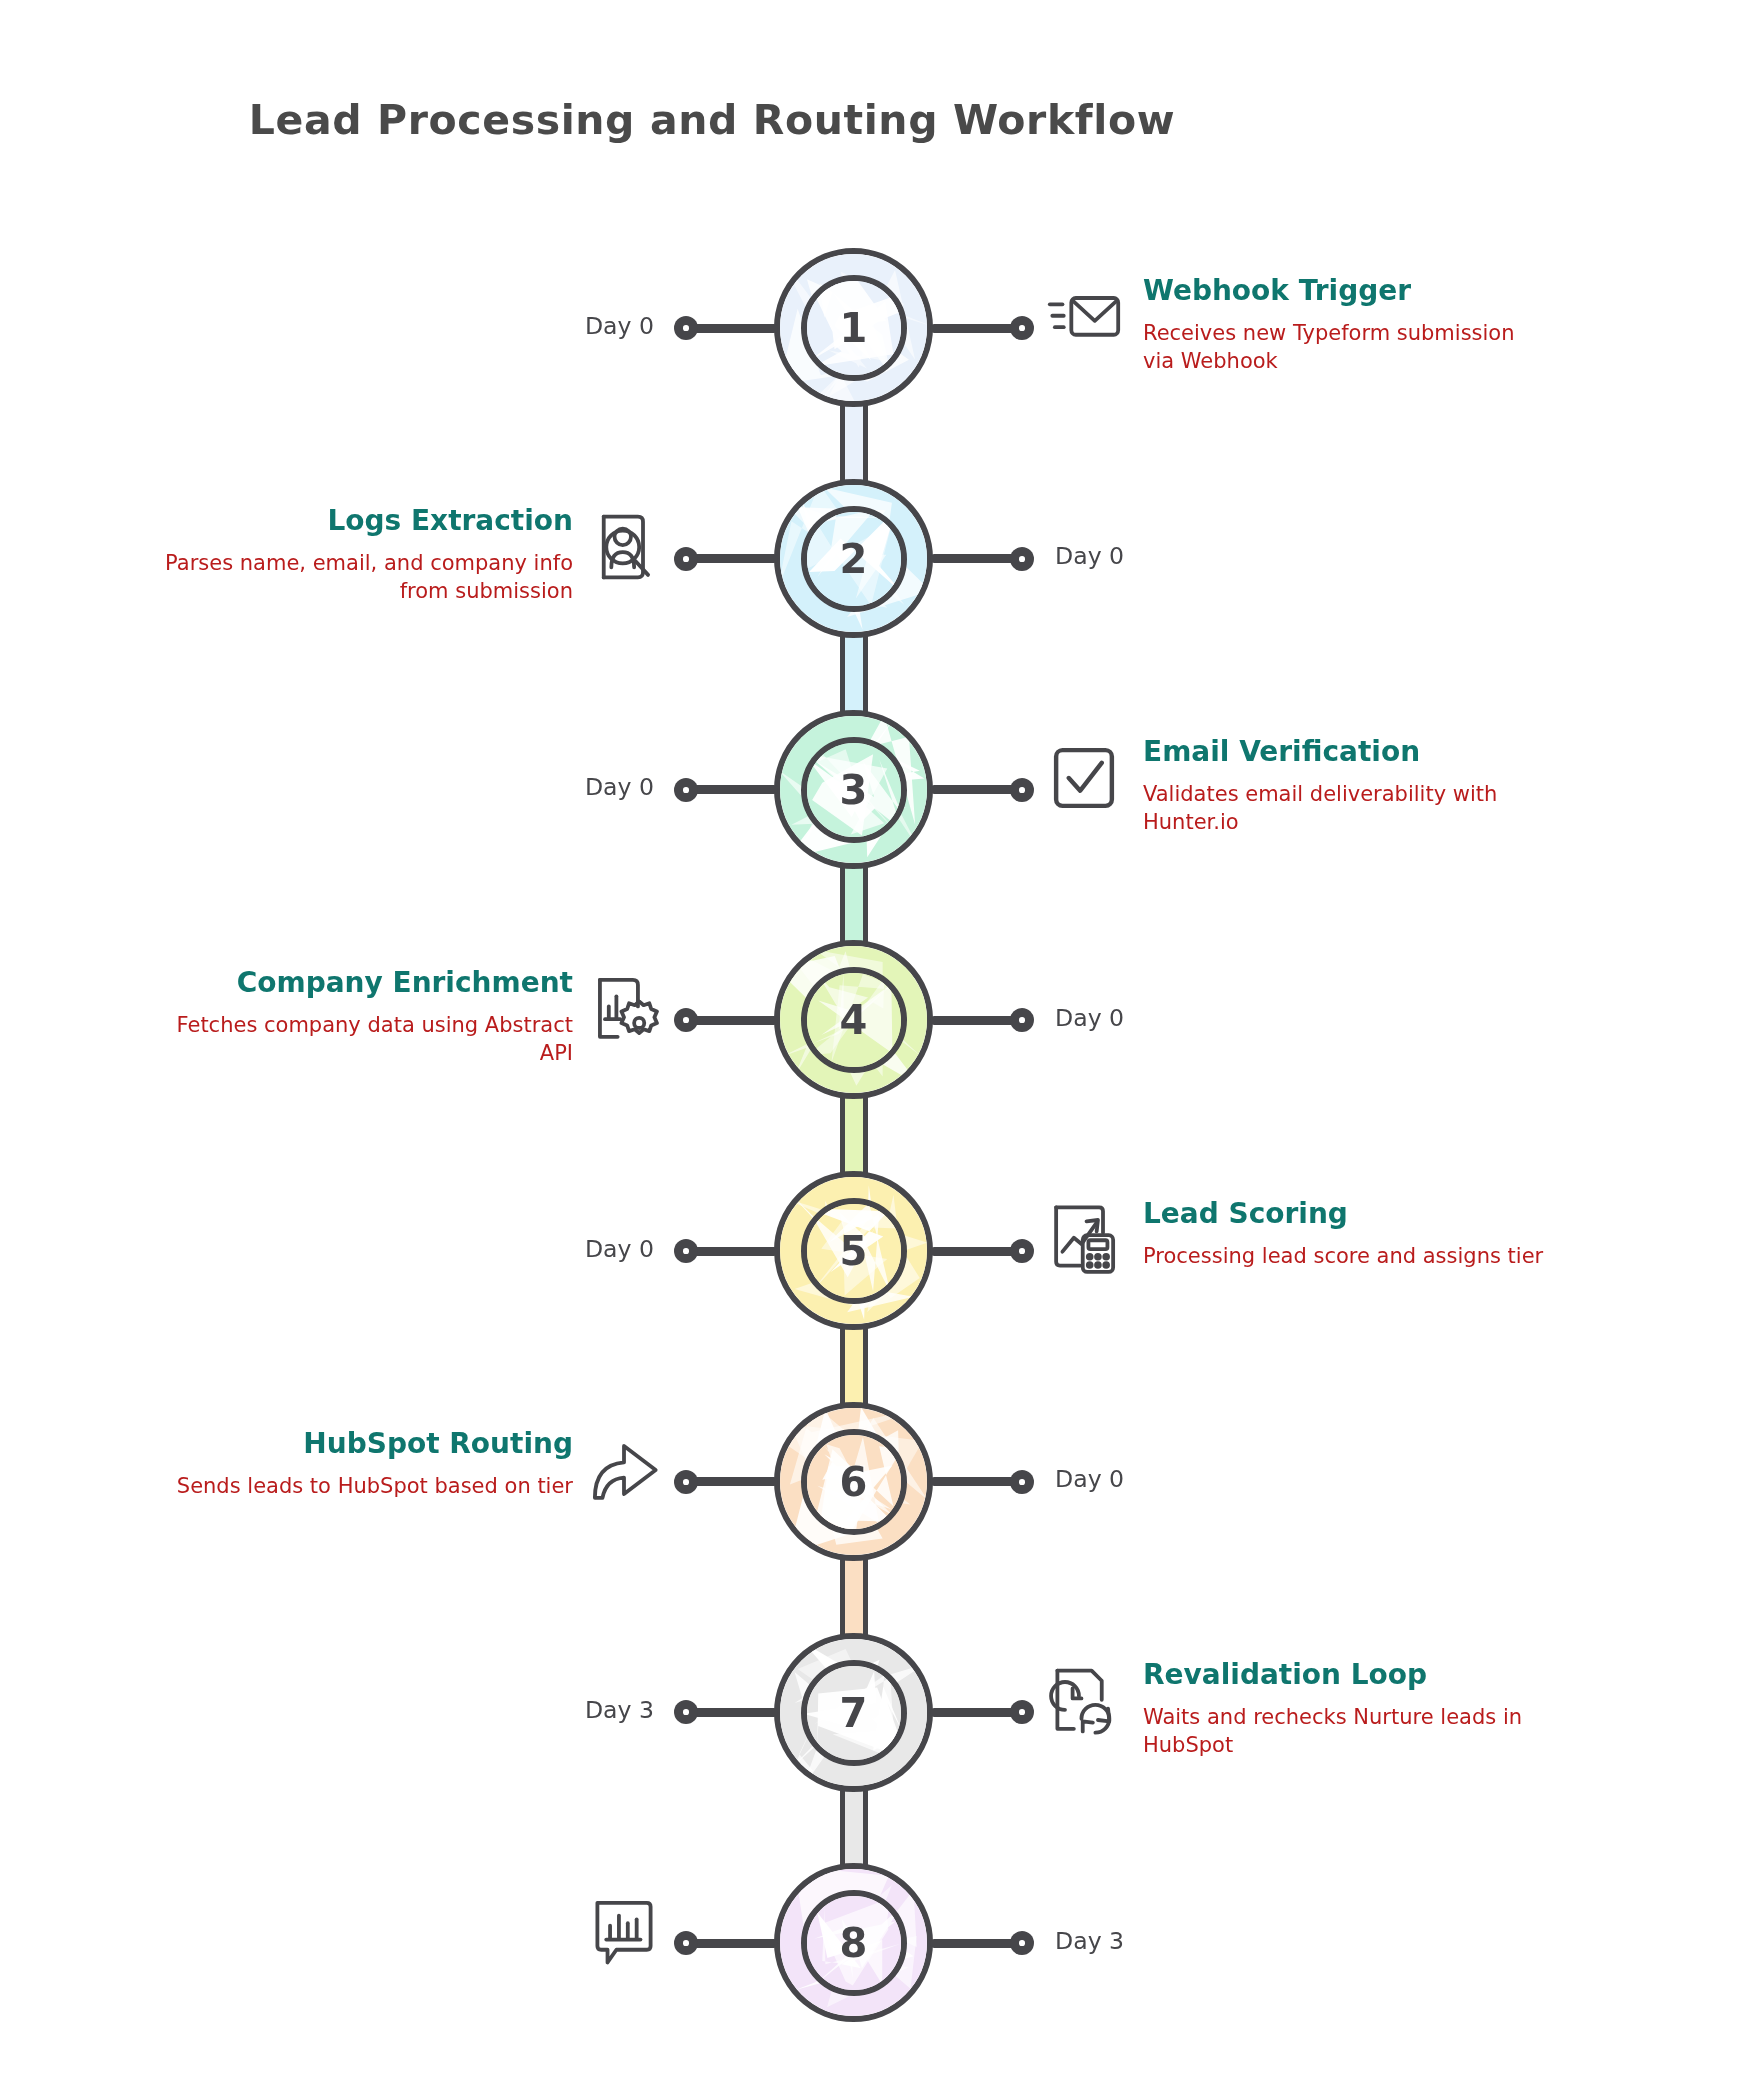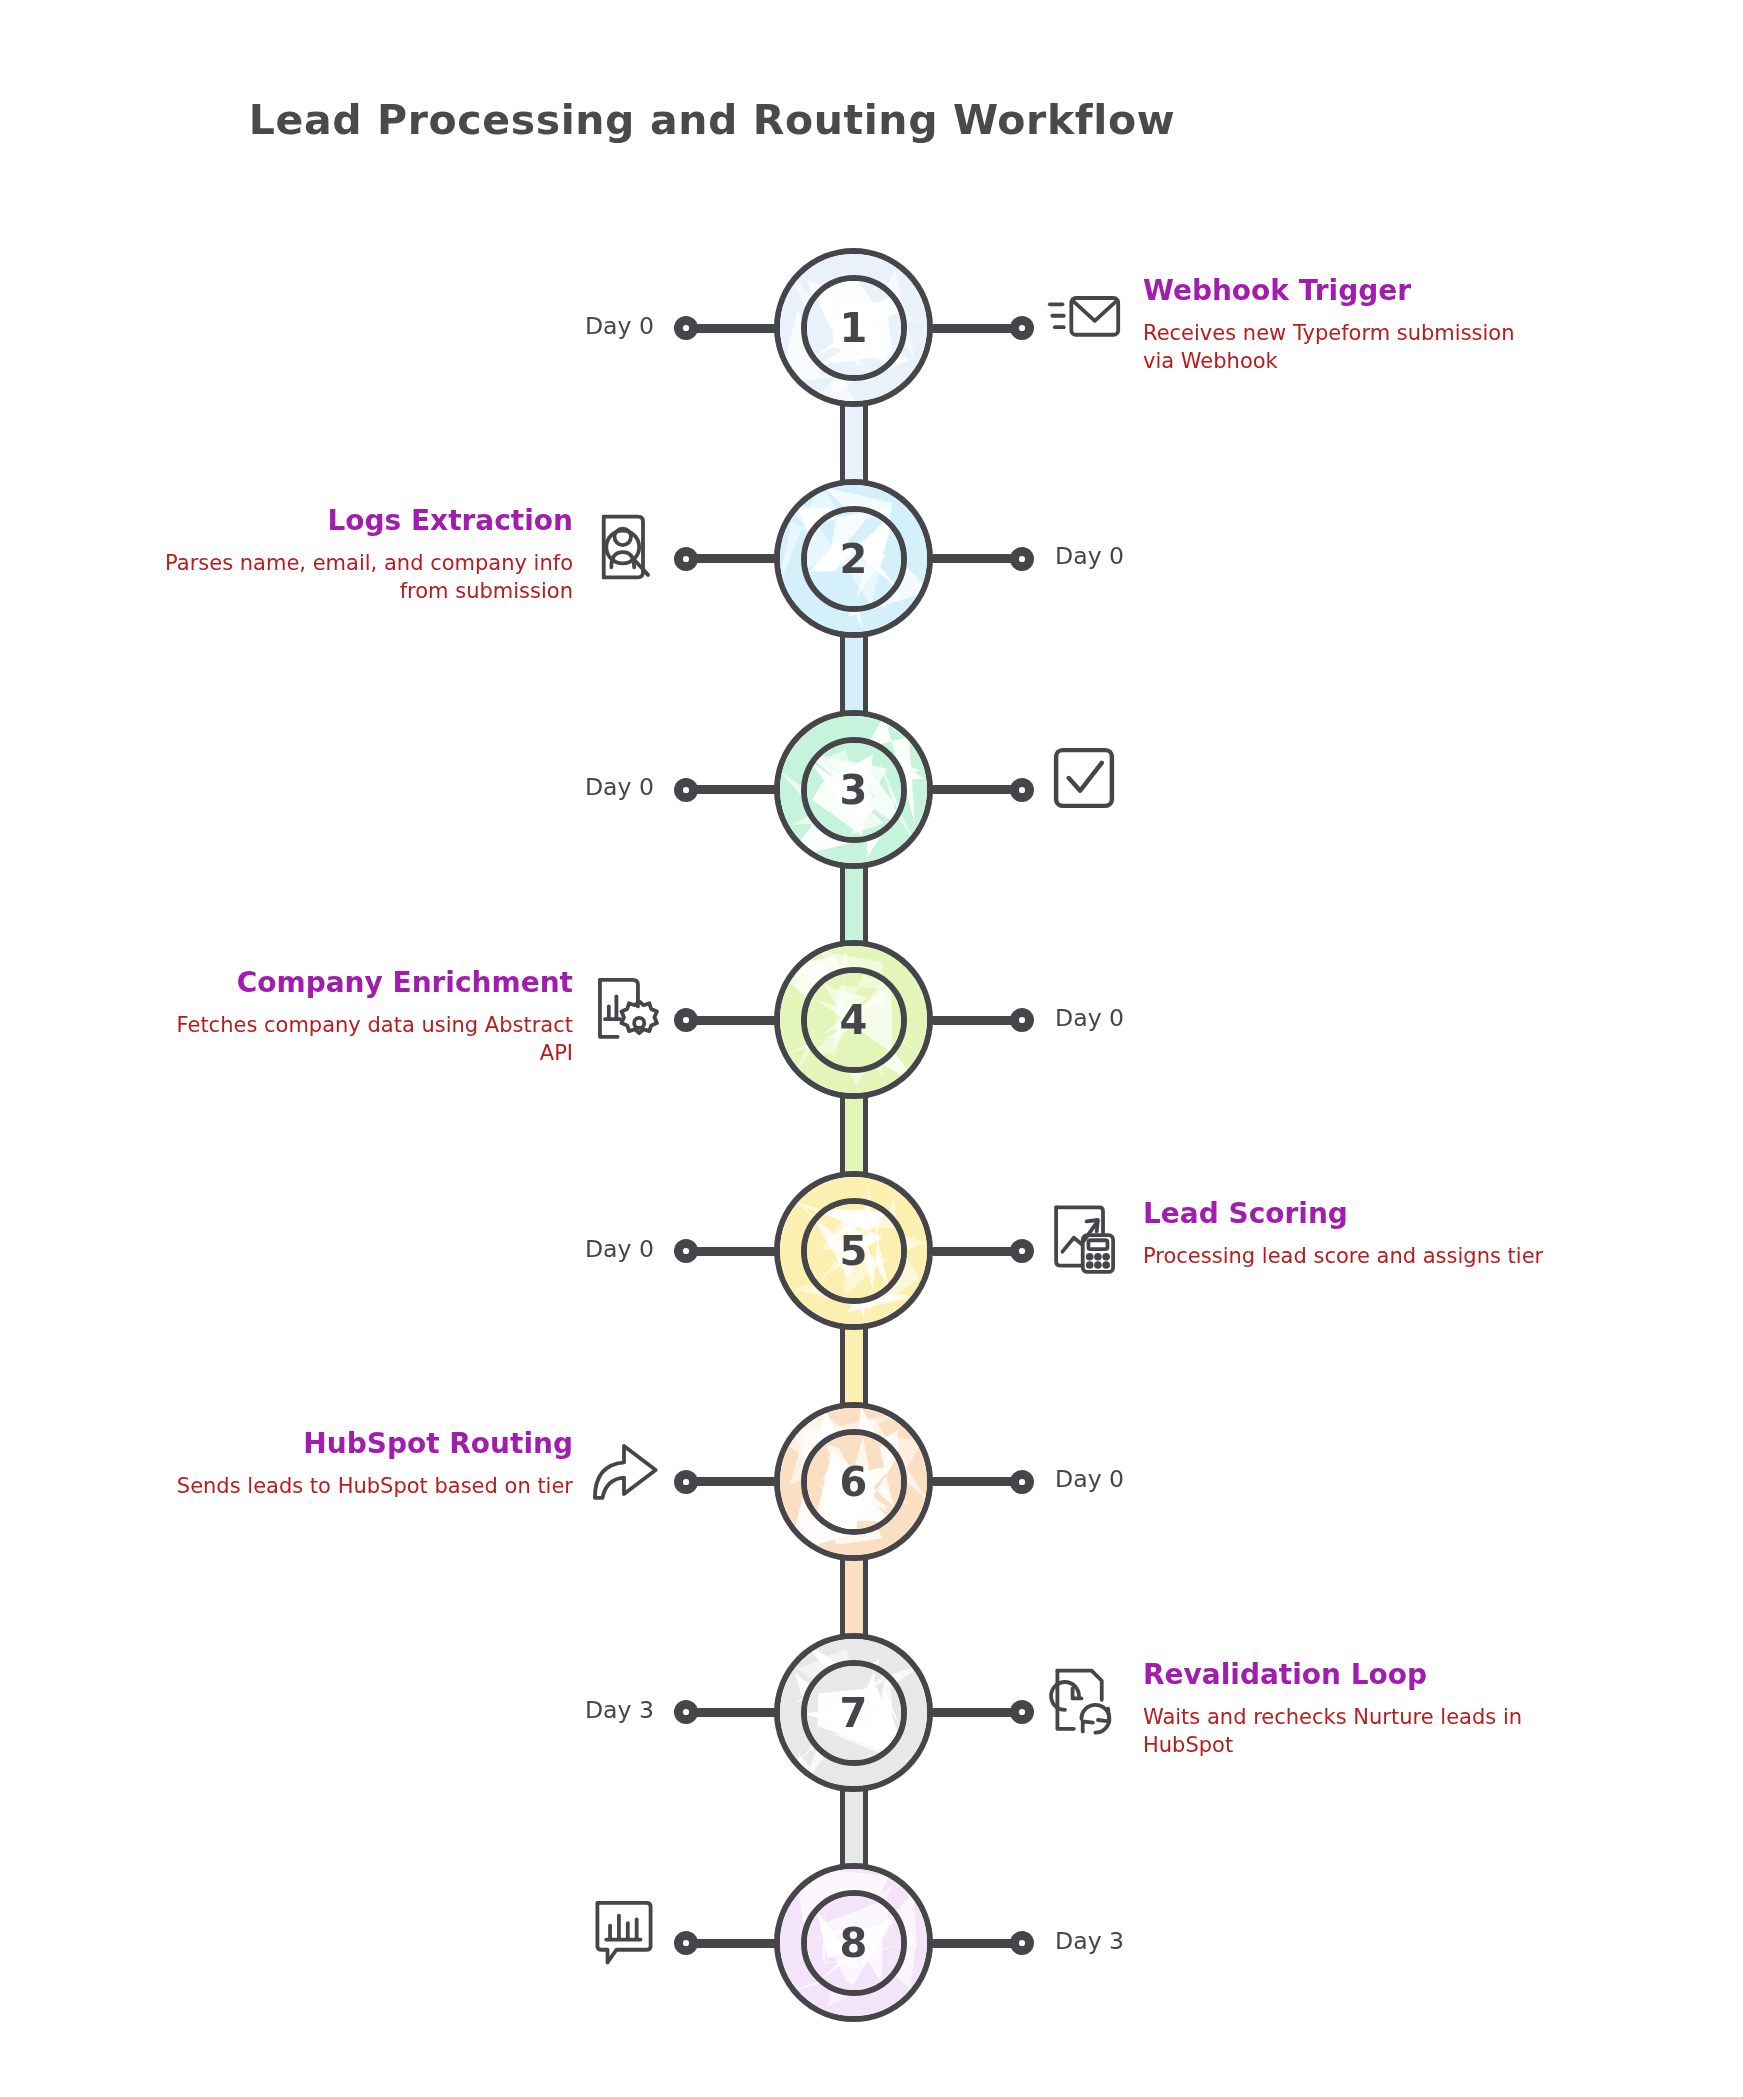--- a/index.html
+++ b/index.html
@@ -120,21 +120,21 @@
   }
   .day-label.left  { text-align: right; }
   .day-label.right { text-align: left; }
 
   
   .block { position: absolute; width: 408px; }
   .block .b-title {
     font-family: "DejaVu Sans", sans-serif;
     font-size: 28px;
     font-weight: bold;
-    color: #a21caf;
+    color: #0f766e;
     line-height: 1.15;
     white-space: nowrap;
   }
   .block .b-desc {
     margin-top: 11.5px;
     font-family: "DejaVu Sans", sans-serif;
     font-size: 21px;
     color: #b91c1c;
     line-height: 1.35;
   }
@@ -275,20 +275,24 @@
       <div class="spoke" style="top: 785px; width: 94px; left: 684px;"></div>
       <div class="spoke-dot" style="top: 778px; left: 674px;"></div>
       <div class="spoke" style="top: 785px; width: 94px; left: 930px;"></div>
       <div class="spoke-dot" style="top: 778px; left: 1010px;"></div>
       <div class="day-label left" style="top: 773px; right: 1090px;">Day 0</div>
       <div class="icon-box" style="top: 740px; left: 1046px;">
         <svg viewBox="0 0 120 120" fill="none" stroke="#46464a" stroke-width="7" stroke-linecap="round" stroke-linejoin="round">
       <rect x="16" y="16" width="88" height="88" rx="10"></rect>
       <polyline points="36,60 54,80 88,36"></polyline>
     </svg>
+      </div>
+      <div class="block right" style="top: 736px; left: 1143px;">
+        <div class="b-title">Email Verification</div>
+        <div class="b-desc">Validates email deliverability with Hunter.io</div>
       </div>
       <div class="connector" style="top: 1097px; height: 76px; background: rgb(227, 245, 184);"></div>
       <div class="node" style="top: 1020px;">
         <div class="wash">
           <svg viewBox="0 0 100 100" preserveAspectRatio="none" style="width:100%;height:100%;display:block">
       <rect x="0" y="0" width="100" height="100" fill="#e3f5b8"></rect>
             <polygon points="73,60 60,32 49,29 18,46" fill="#ffffff" opacity="0.74"></polygon>
             <polygon points="94,74 40,32 34,59 4,74 72,50 36,21" fill="#ffffff" opacity="0.52"></polygon>
             <polygon points="48,34 93,93 55,71 0,17 38,9" fill="#ffffff" opacity="0.79"></polygon>
             <polygon points="63,32 4,2 69,87 69,13 25,5" fill="#ffffff" opacity="0.49"></polygon>

